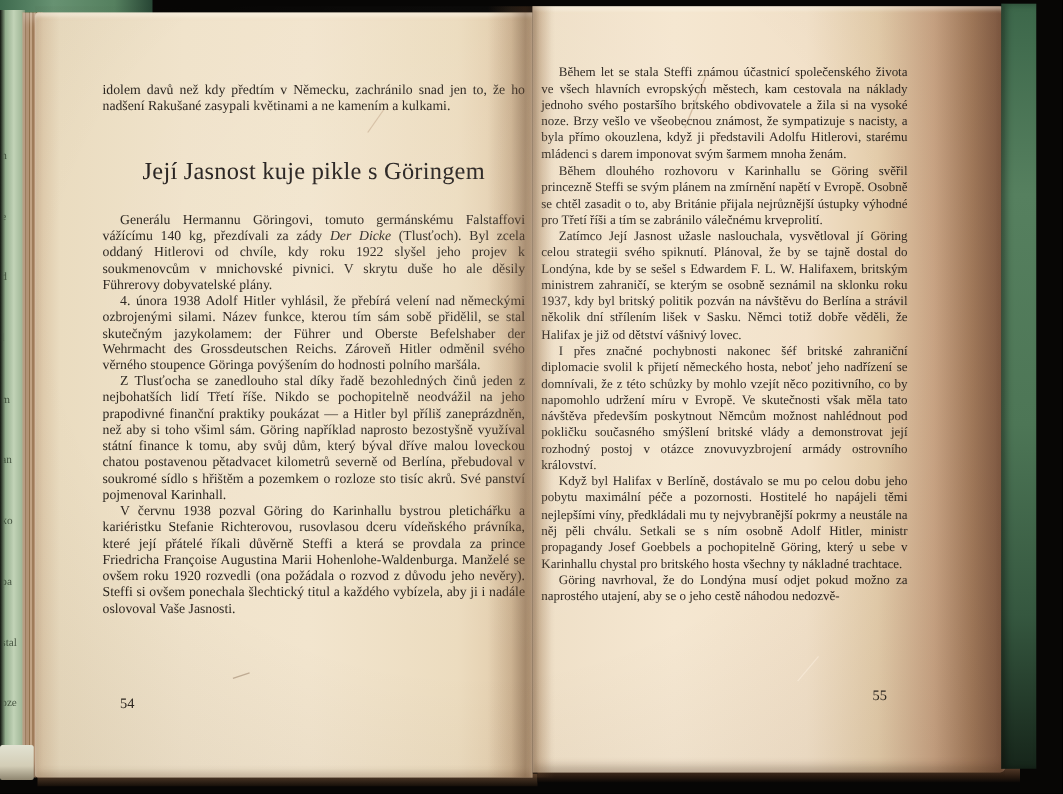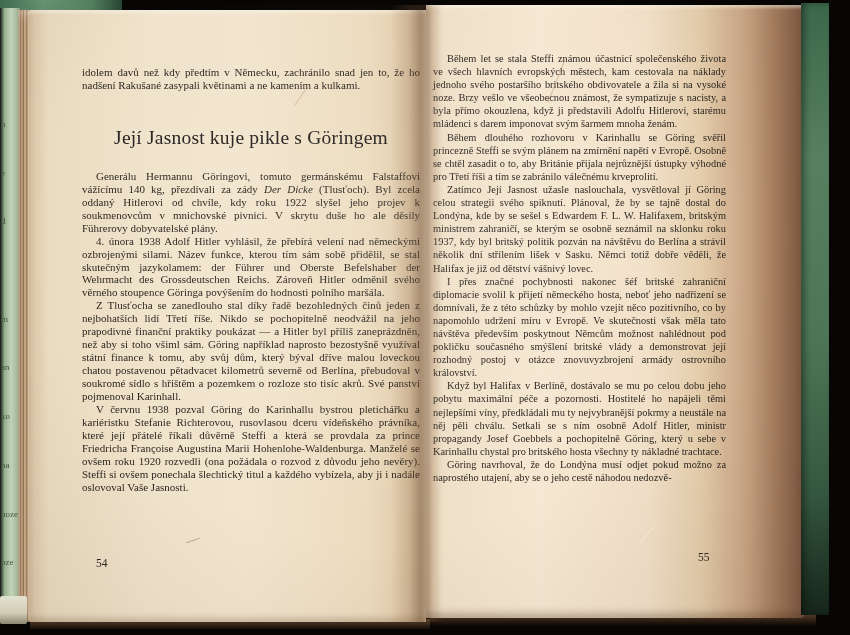--- a/index.html
+++ b/index.html
@@ -65,21 +65,21 @@
   <div class="edge-left"></div>
   <div class="edge-left-frags">
       <span>n</span>
       <span>e</span>
       <span>d</span>
       <span>l</span>
       <span>m</span>
       <span>an</span>
       <span>ko</span>
       <span>pa</span>
-      <span>noze</span>
+      <span>stal</span>
       <span>oze</span>
       <span>(</span>
     </div>
   <div class="fore-edge"></div>
   <div class="bottom-edges"></div>
   <div class="bottom-shadow-left"></div>
   <div class="bottom-shadow-right"></div>
 
   <div class="page page-left">
     <div class="text-col text-left">

